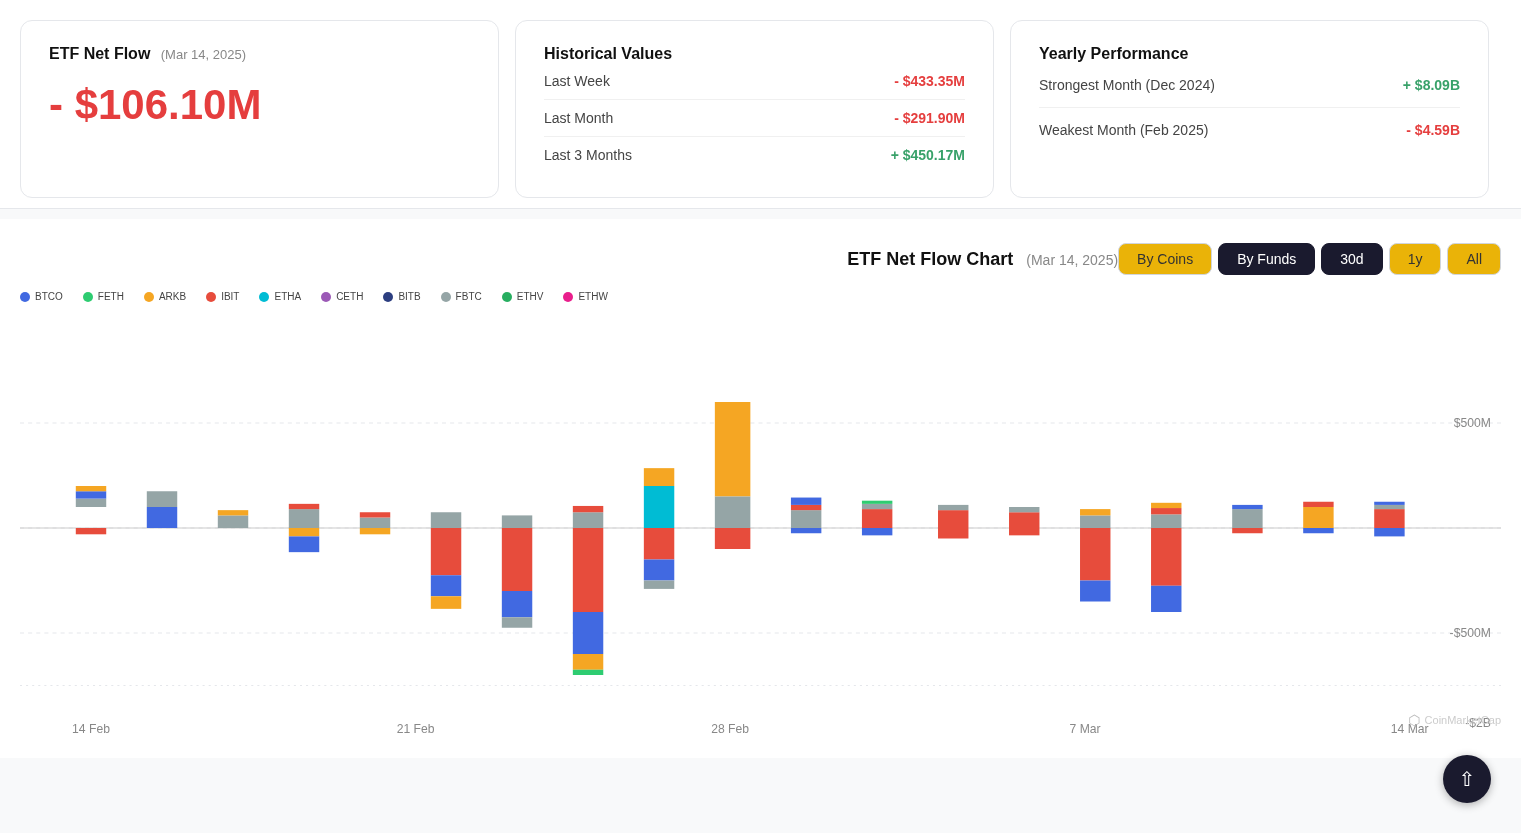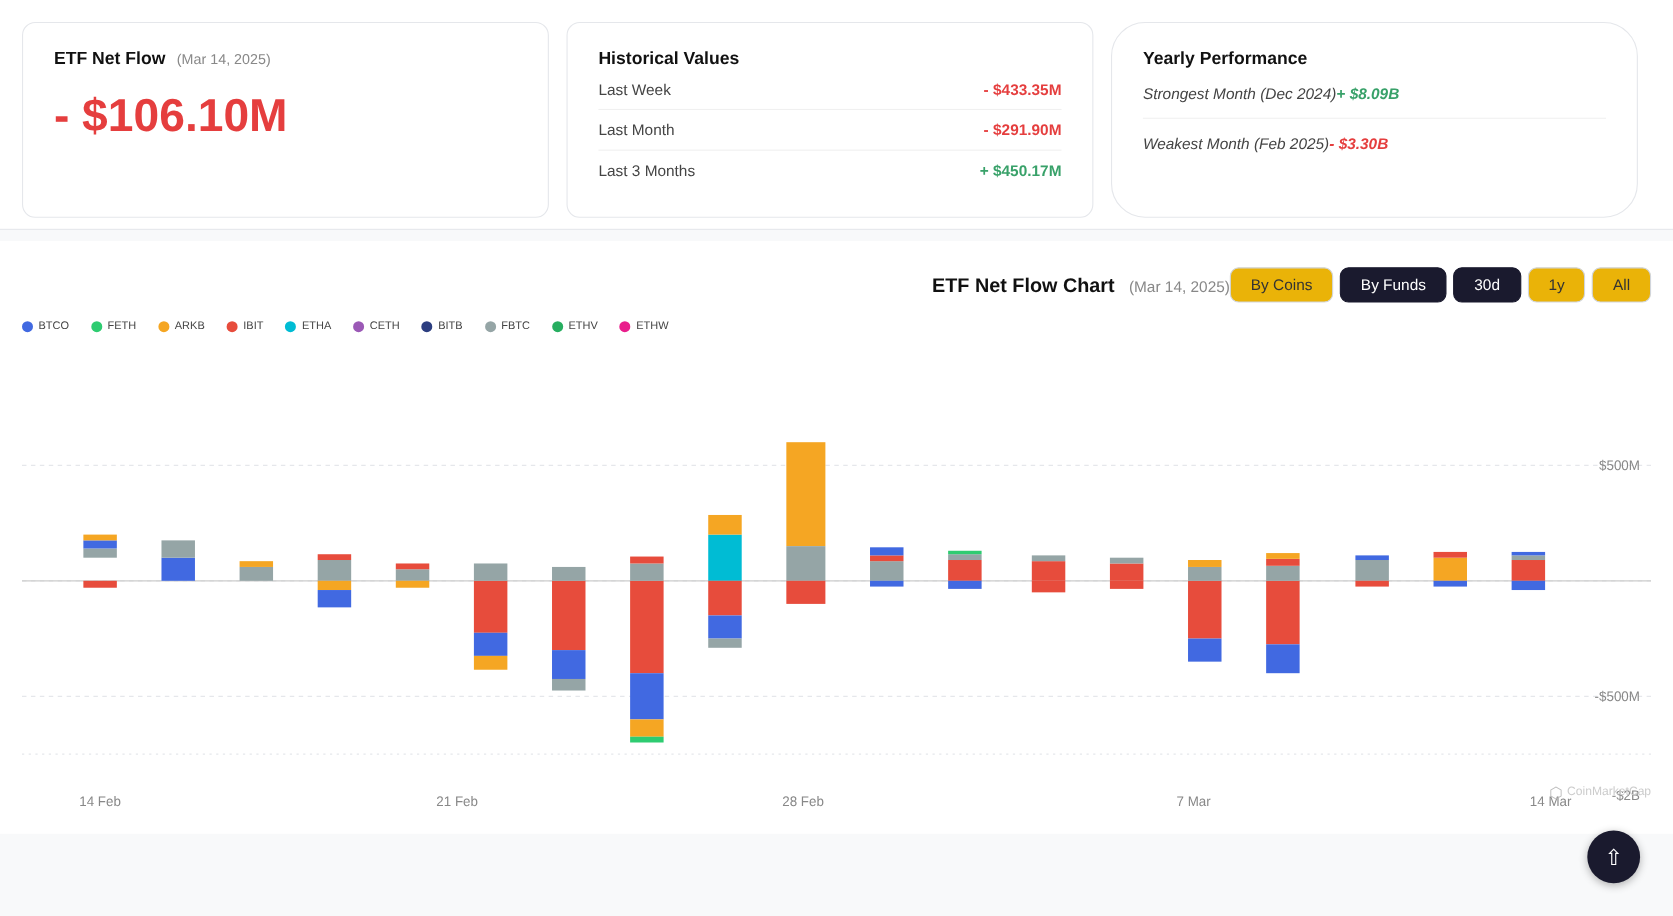--- a/index.html
+++ b/index.html
@@ -20,21 +20,21 @@
     }
     .card {
       background: #fff;
       border: 1px solid #e5e7eb;
       border-radius: 12px;
       padding: 24px 28px;
       flex: 1;
       margin: 0 8px;
     }
     .card:first-child { margin-left: 0; }
-    .card:last-child { margin-right: 12px; border-radius: 31px; }
+    .card:last-child { margin-right: 12px; }
     .card-title {
       font-size: 16px;
       font-weight: 700;
       color: #111;
     }
     .card-title .subtitle {
       font-weight: 400;
       font-size: 13px;
       color: #888;
       margin-left: 6px;
@@ -52,25 +52,25 @@
       padding: 10px 0;
       border-bottom: 1px solid #f0f0f0;
       font-size: 14px;
     }
     .hist-row:last-child { border-bottom: none; }
     .hist-label { color: #444; }
     .neg { color: #e53e3e; font-weight: 600; }
     .pos { color: #38a169; font-weight: 600; }
     .yearly-row {
       display: flex;
+      justify-content: space-between;
       align-items: center;
       padding: 14px 0;
       border-bottom: 1px solid #f0f0f0;
       font-size: 14px;
-      font-style: italic;
     }
     .yearly-row:last-child { border-bottom: none; }
     .chart-section {
       padding: 24px 20px 20px 20px;
       background: #fff;
       margin-top: 10px;
     }
     .chart-header {
       display: flex;
       align-items: center;
@@ -197,21 +197,21 @@
 
   <div class="card">
     <div class="card-title">Yearly Performance</div>
     <div id="yearly-rows">
         <div class="yearly-row">
           <span class="hist-label">Strongest Month (Dec 2024)</span>
           <span class="pos">+ $8.09B</span>
         </div>
         <div class="yearly-row">
           <span class="hist-label">Weakest Month (Feb 2025)</span>
-          <span class="neg">- $3.30B</span>
+          <span class="neg">- $4.59B</span>
         </div>
       </div>
   </div>
 </div>
 
 <div class="chart-section">
   <div class="chart-header">
     <div class="chart-title">
       <span>ETF Net Flow Chart</span>
       <span class="subtitle">(Mar 14, 2025)</span>

